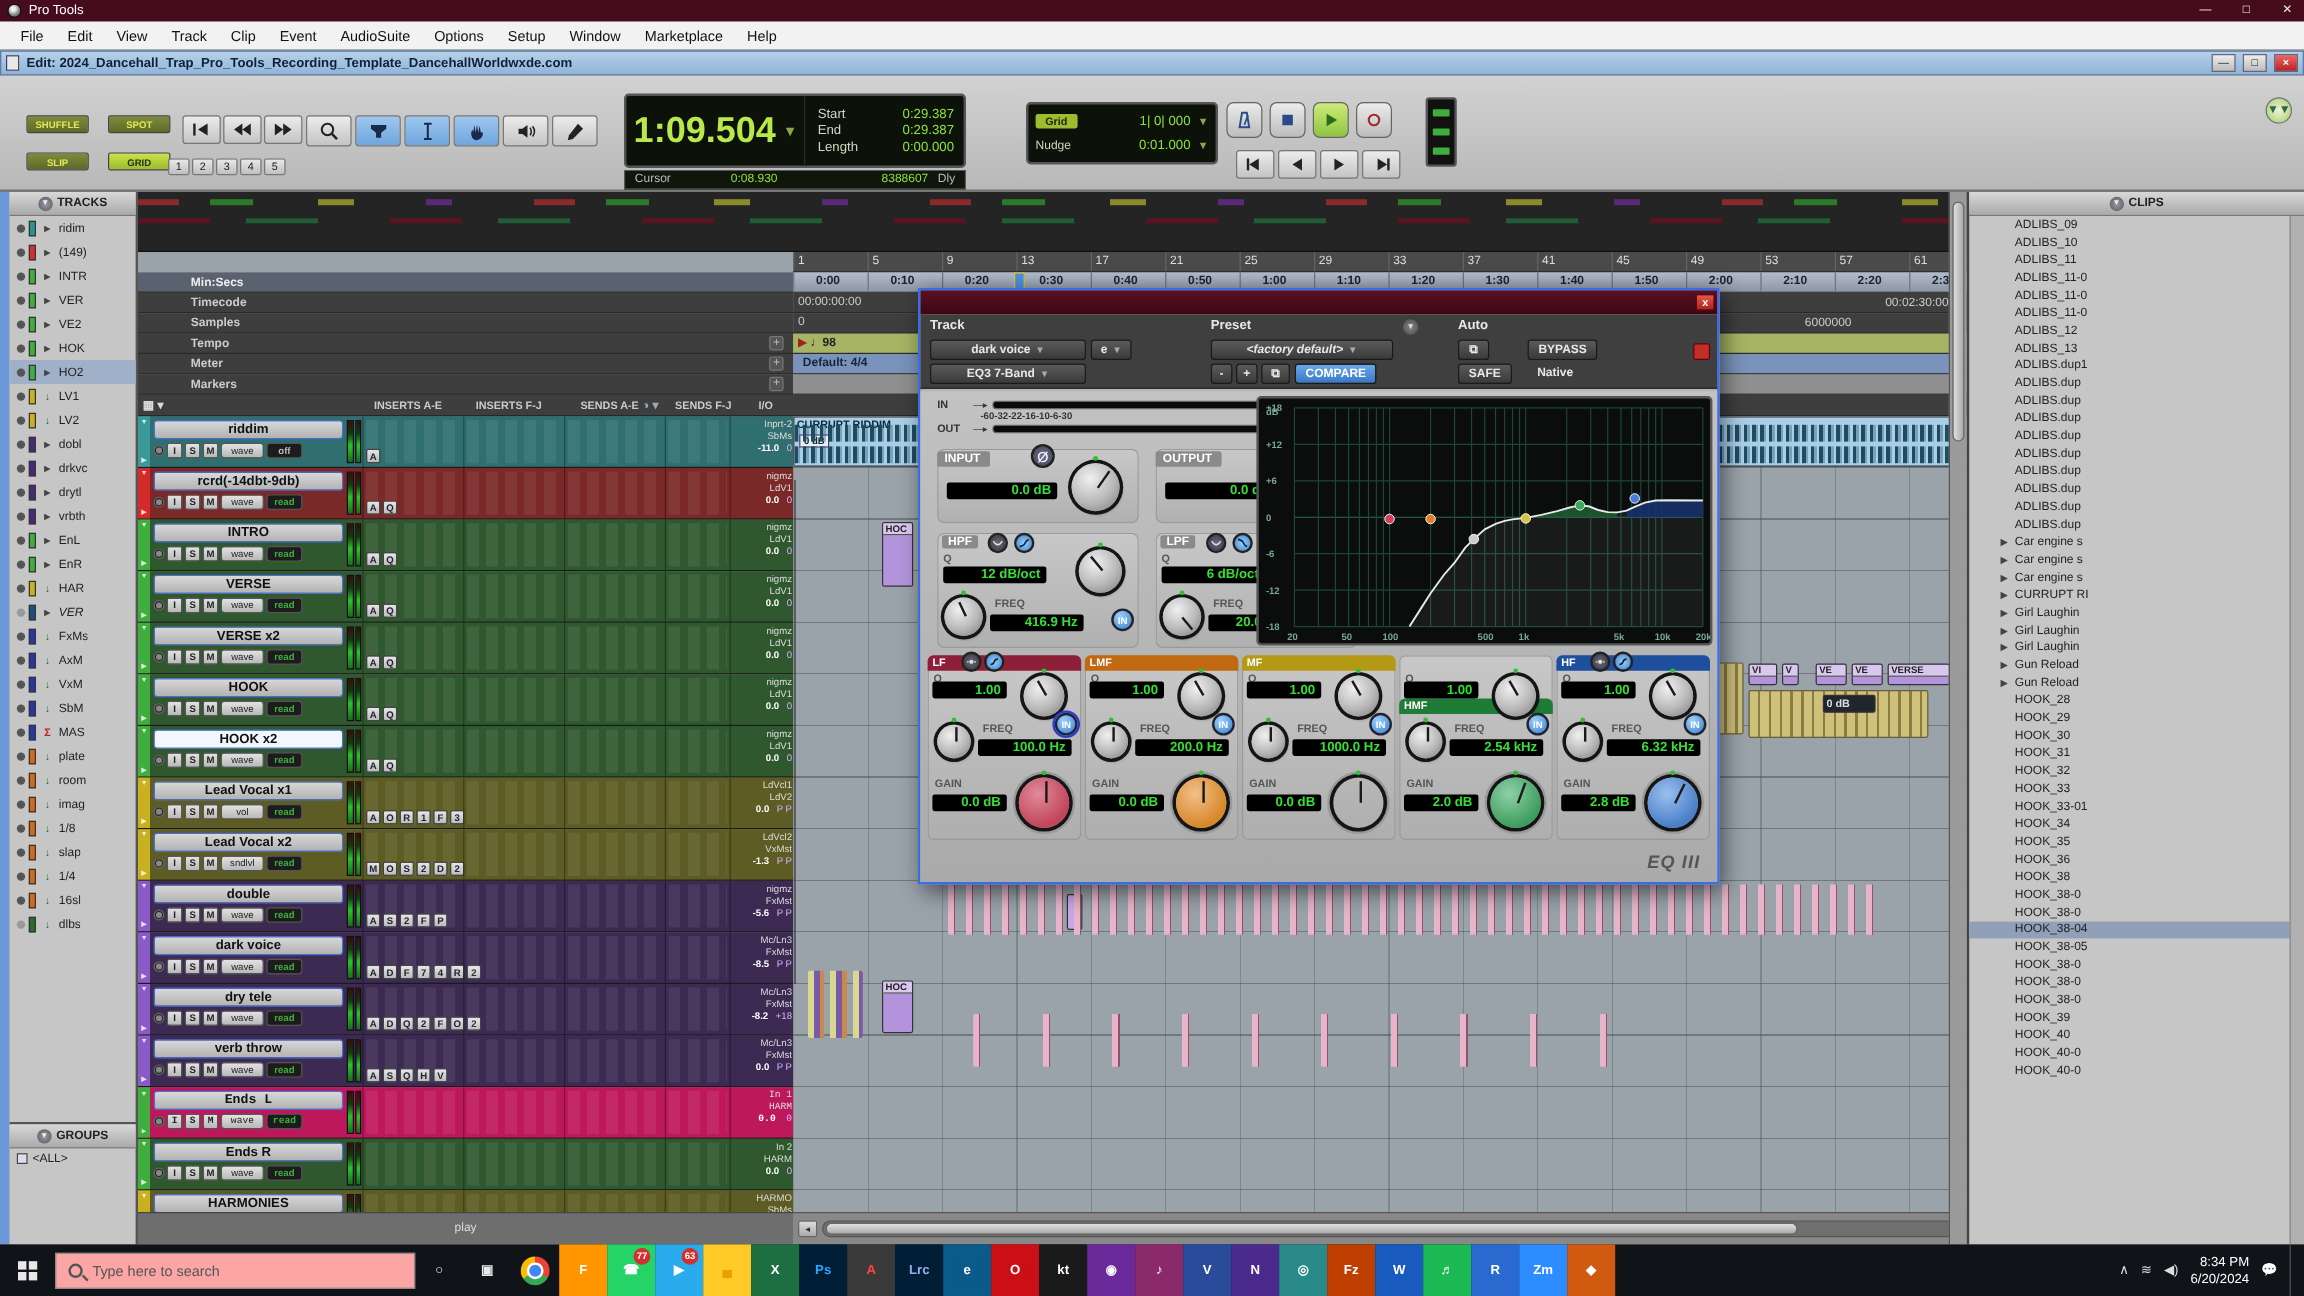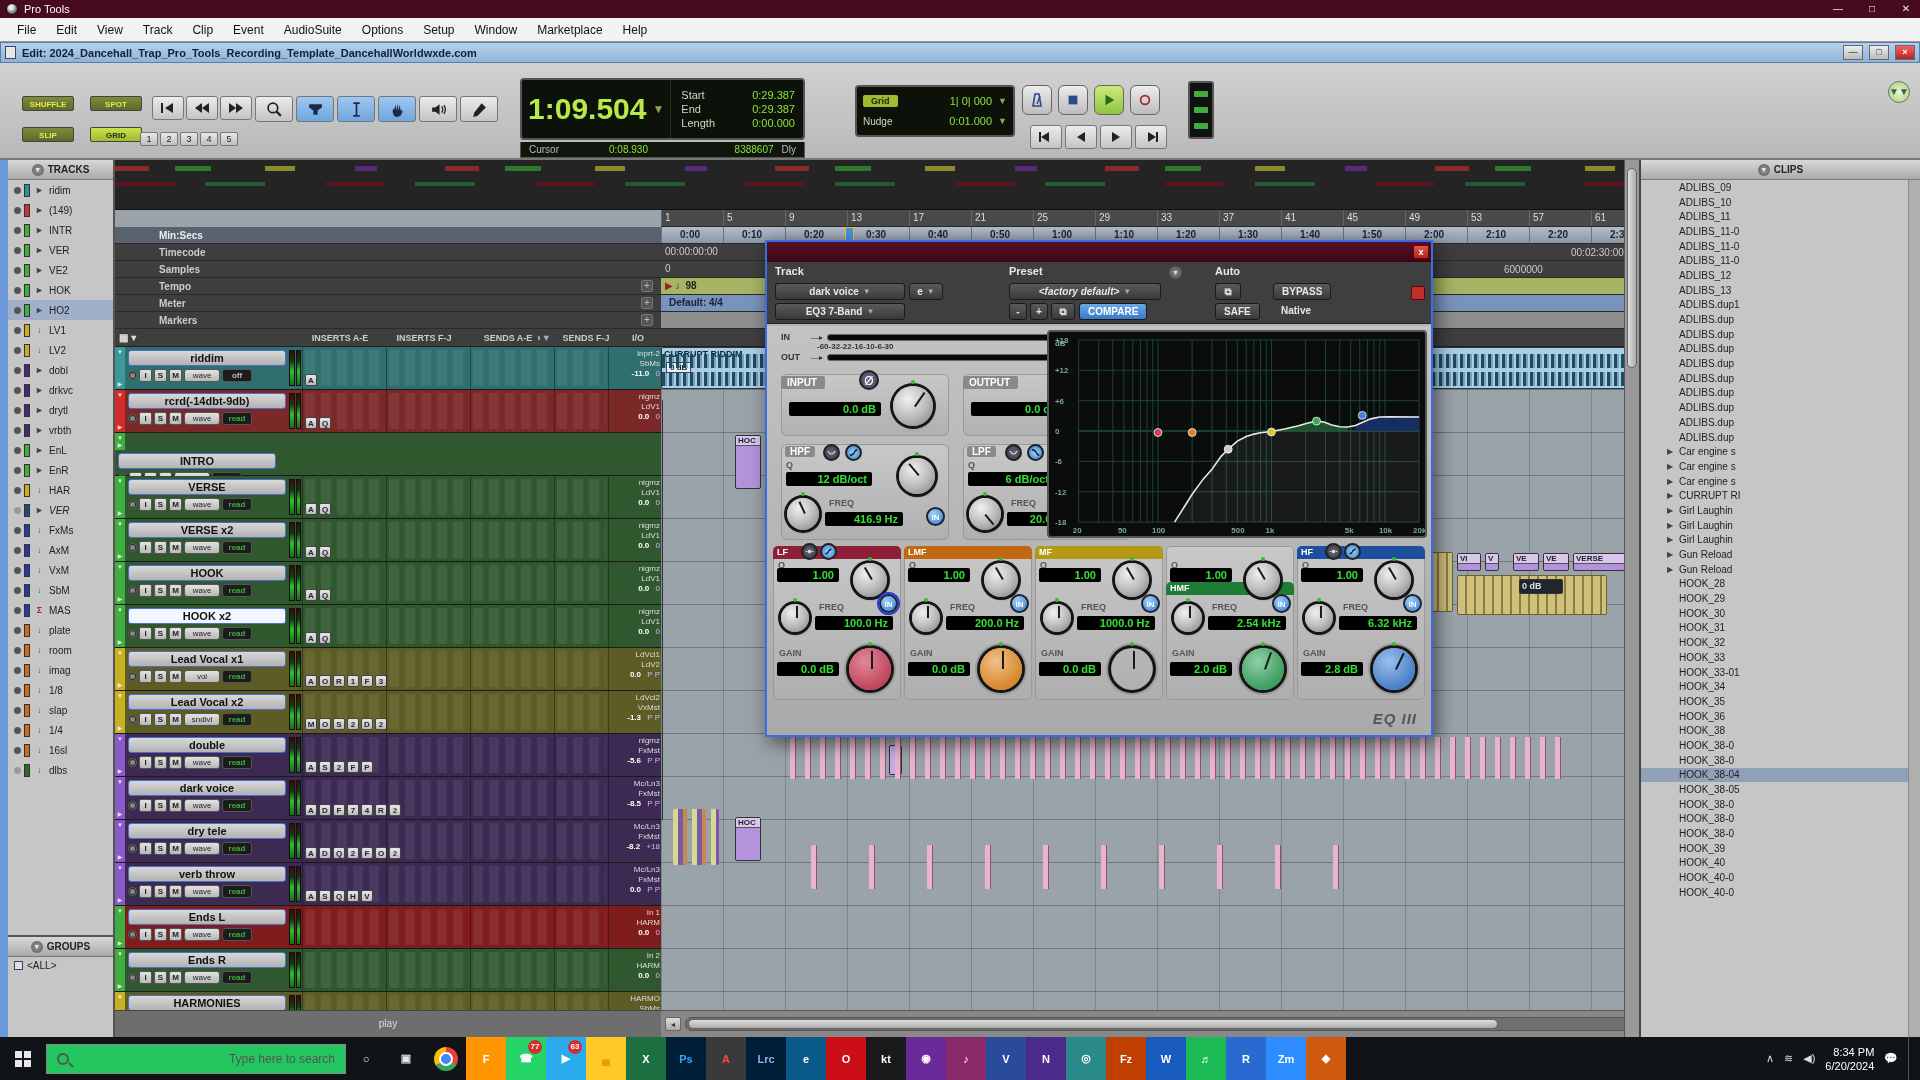--- a/index.html
+++ b/index.html
@@ -239,21 +239,21 @@
   .band .gknob { right:10px; top:102px; width:42px; height:42px; }
   .band .hdr-btns { position:absolute; top:-3px; left:28px; display:flex; gap:2px; }
   .band .hdr-btns .shape-btn { position:relative; }
   #eq-logo { position:absolute; right:14px; bottom:8px; font-size:15px; font-weight:bold; font-style:italic; color:#555; letter-spacing:1px; }
 
   
   #taskbar { position:absolute; left:0; top:1037px; width:1920px; height:43px; background:#101418; display:flex; align-items:center; z-index:90; }
   #start-btn { width:46px; height:43px; display:flex; align-items:center; justify-content:center; }
   #start-btn .win { width:16px; height:16px; display:grid; grid-template-columns:7px 7px; grid-gap:2px; }
   #start-btn .win i { background:#e8e8e8; }
-  #tb-search { width:300px; height:30px; background:#22c55e; border:1px solid #888; display:flex; align-items:center; gap:8px; padding:0 10px; color:#555; font-size:12px;justify-content:space-between; }
+  #tb-search { width:300px; height:30px; background:#fca5a5; border:1px solid #888; display:flex; align-items:center; gap:8px; padding:0 10px; color:#555; font-size:12px; }
   .lens { width:12px; height:12px; border:2px solid #555; border-radius:50%; position:relative; }
   .lens::after { content:""; position:absolute; left:9px; top:9px; width:6px; height:2px; background:#555; transform:rotate(45deg); }
   #tb-icons { display:flex; align-items:center; height:43px; }
   .tbicon { width:40px; height:43px; display:flex; align-items:center; justify-content:center; position:relative; }
   .tbicon .tile { width:24px; height:24px; border-radius:4px; display:flex; align-items:center; justify-content:center; font-size:11px; font-weight:bold; }
   .tbicon .badge { position:absolute; right:4px; top:3px; min-width:14px; height:14px; border-radius:7px; background:#d32f2f; color:#fff; font-size:8px; font-weight:bold; text-align:center; line-height:14px; padding:0 2px; }
   .tbicon.ic-chrome .tile { border-radius:50%; background:conic-gradient(#ea4335 0 33%, #34a853 33% 66%, #fbbc05 66% 100%); position:relative; }
   .tbicon.ic-chrome .tile::after { content:""; width:10px; height:10px; border-radius:50%; background:#4285f4; border:2px solid #fff; }
   #tb-tray { margin-left:auto; display:flex; align-items:center; gap:10px; padding-right:6px; color:#e8e8e8; }
   #tb-tray .tray-ic { font-size:11px; color:#ddd; }
@@ -862,21 +862,21 @@
           <div class="cell io">
             <div class="io-line">
               <span>nigmz</span>
             </div>
             <div class="io-line">
               <span>LdV1</span>
             </div>
             <div class="io-line"><span class="vol">0.0</span>&nbsp;<span class="pan">0</span></div>
           </div>
         </div>
-        <div class="track-row" style="background: rgb(48, 88, 47); flex-direction: column;">
+        <div class="track-row" style="background: rgb(48, 88, 47);">
           <div class="tab" style="background: rgb(63, 174, 63);">
             <i>▼</i>
             <i>▶</i>
           </div>
           <div class="name-col">
             <div class="name-box">INTRO</div>
             <div class="ism-row">
               <span class="rec-dot">
                 <i></i>
               </span>
@@ -1414,21 +1414,21 @@
           <div class="cell io">
             <div class="io-line">
               <span>Mc/Ln3</span>
             </div>
             <div class="io-line">
               <span>FxMst</span>
             </div>
             <div class="io-line"><span class="vol">0.0</span>&nbsp;<span class="pan">P P</span></div>
           </div>
         </div>
-        <div class="track-row" style="background: #7f1d1d;">
+        <div class="track-row" style="background: #be185d; font-family: Liberation Mono, monospace;">
           <div class="tab" style="background: rgb(63, 174, 63);">
             <i>▼</i>
             <i>▶</i>
           </div>
           <div class="name-col">
             <div class="name-box">Ends L</div>
             <div class="ism-row">
               <span class="rec-dot">
                 <i></i>
               </span>

